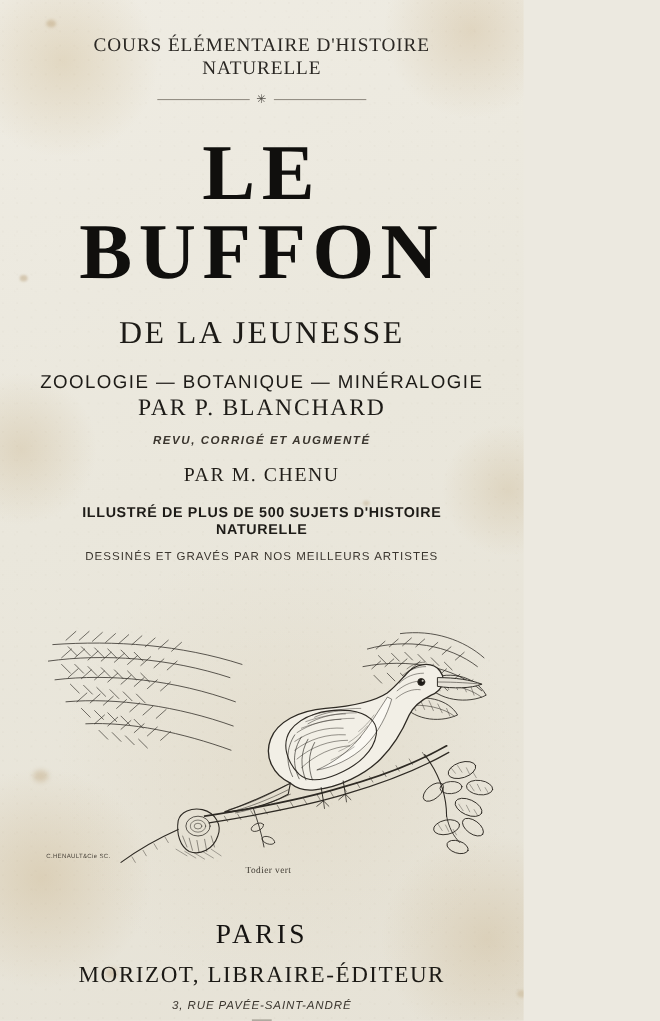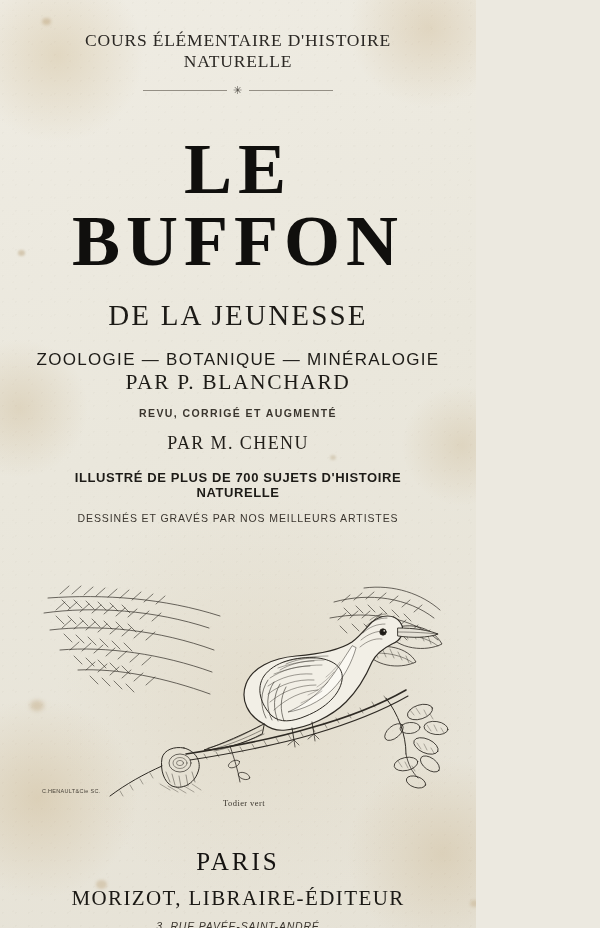--- a/index.html
+++ b/index.html
@@ -59,21 +59,21 @@
     display: flex;
     align-items: center;
     justify-content: center;
     gap: 6px;
     color: #35312b;
   }
   .ornament .line { flex: 1; height: 1px; background: #4a443b; opacity: .55; }
   .ornament .glyph { font-size: 11px; letter-spacing: 1px; opacity: .85; }
 
   .title {
-    margin-top: 36px;
+    margin-top: 24px;
     font-family: "Liberation Serif", serif;
     font-weight: bold;
     font-size: 72px;
     letter-spacing: 6px;
     line-height: 1;
     color: #100f0d;
   }
   .subtitle {
     margin-top: 22px;
     font-size: 29px;
@@ -93,20 +93,21 @@
     letter-spacing: 1.6px;
     color: #1d1b17;
   }
   .revised {
     margin-top: 12px;
     font-family: "Liberation Sans", sans-serif;
     font-size: 10.5px;
     font-weight: bold;
     letter-spacing: 1.4px;
     color: #3a352e;
+    font-style: italic;
   }
   .editor {
     margin-top: 14px;
     font-size: 18px;
     letter-spacing: 1.4px;
     color: #211e19;
   }
   .illustrated {
     margin-top: 16px;
     font-family: "Liberation Sans", sans-serif;
@@ -215,21 +216,21 @@
     <div class="subtitle">DE LA JEUNESSE</div>
 
     <div class="disciplines">ZOOLOGIE — BOTANIQUE — MINÉRALOGIE</div>
 
     <div class="author">PAR P. BLANCHARD</div>
 
     <div class="revised">REVU, CORRIGÉ ET AUGMENTÉ</div>
 
     <div class="editor">PAR M. CHENU</div>
 
-    <div class="illustrated">ILLUSTRÉ DE PLUS DE 700 SUJETS D'HISTOIRE NATURELLE</div>
+    <div class="illustrated">ILLUSTRÉ DE PLUS DE 500 SUJETS D'HISTOIRE NATURELLE</div>
 
     <div class="engravers">DESSINÉS ET GRAVÉS PAR NOS MEILLEURS ARTISTES</div>
 
     <div class="plate">
       <svg viewBox="0 0 420 250" xmlns="http://www.w3.org/2000/svg">
         <g stroke="#2e2a24" fill="none" stroke-width="0.8" stroke-linecap="round">
 
           <g stroke-width="0.7">
             <path d="M10 55 C 60 48, 120 52, 175 70"></path>
             <path d="M16 72 C 66 66, 125 72, 180 92"></path>

